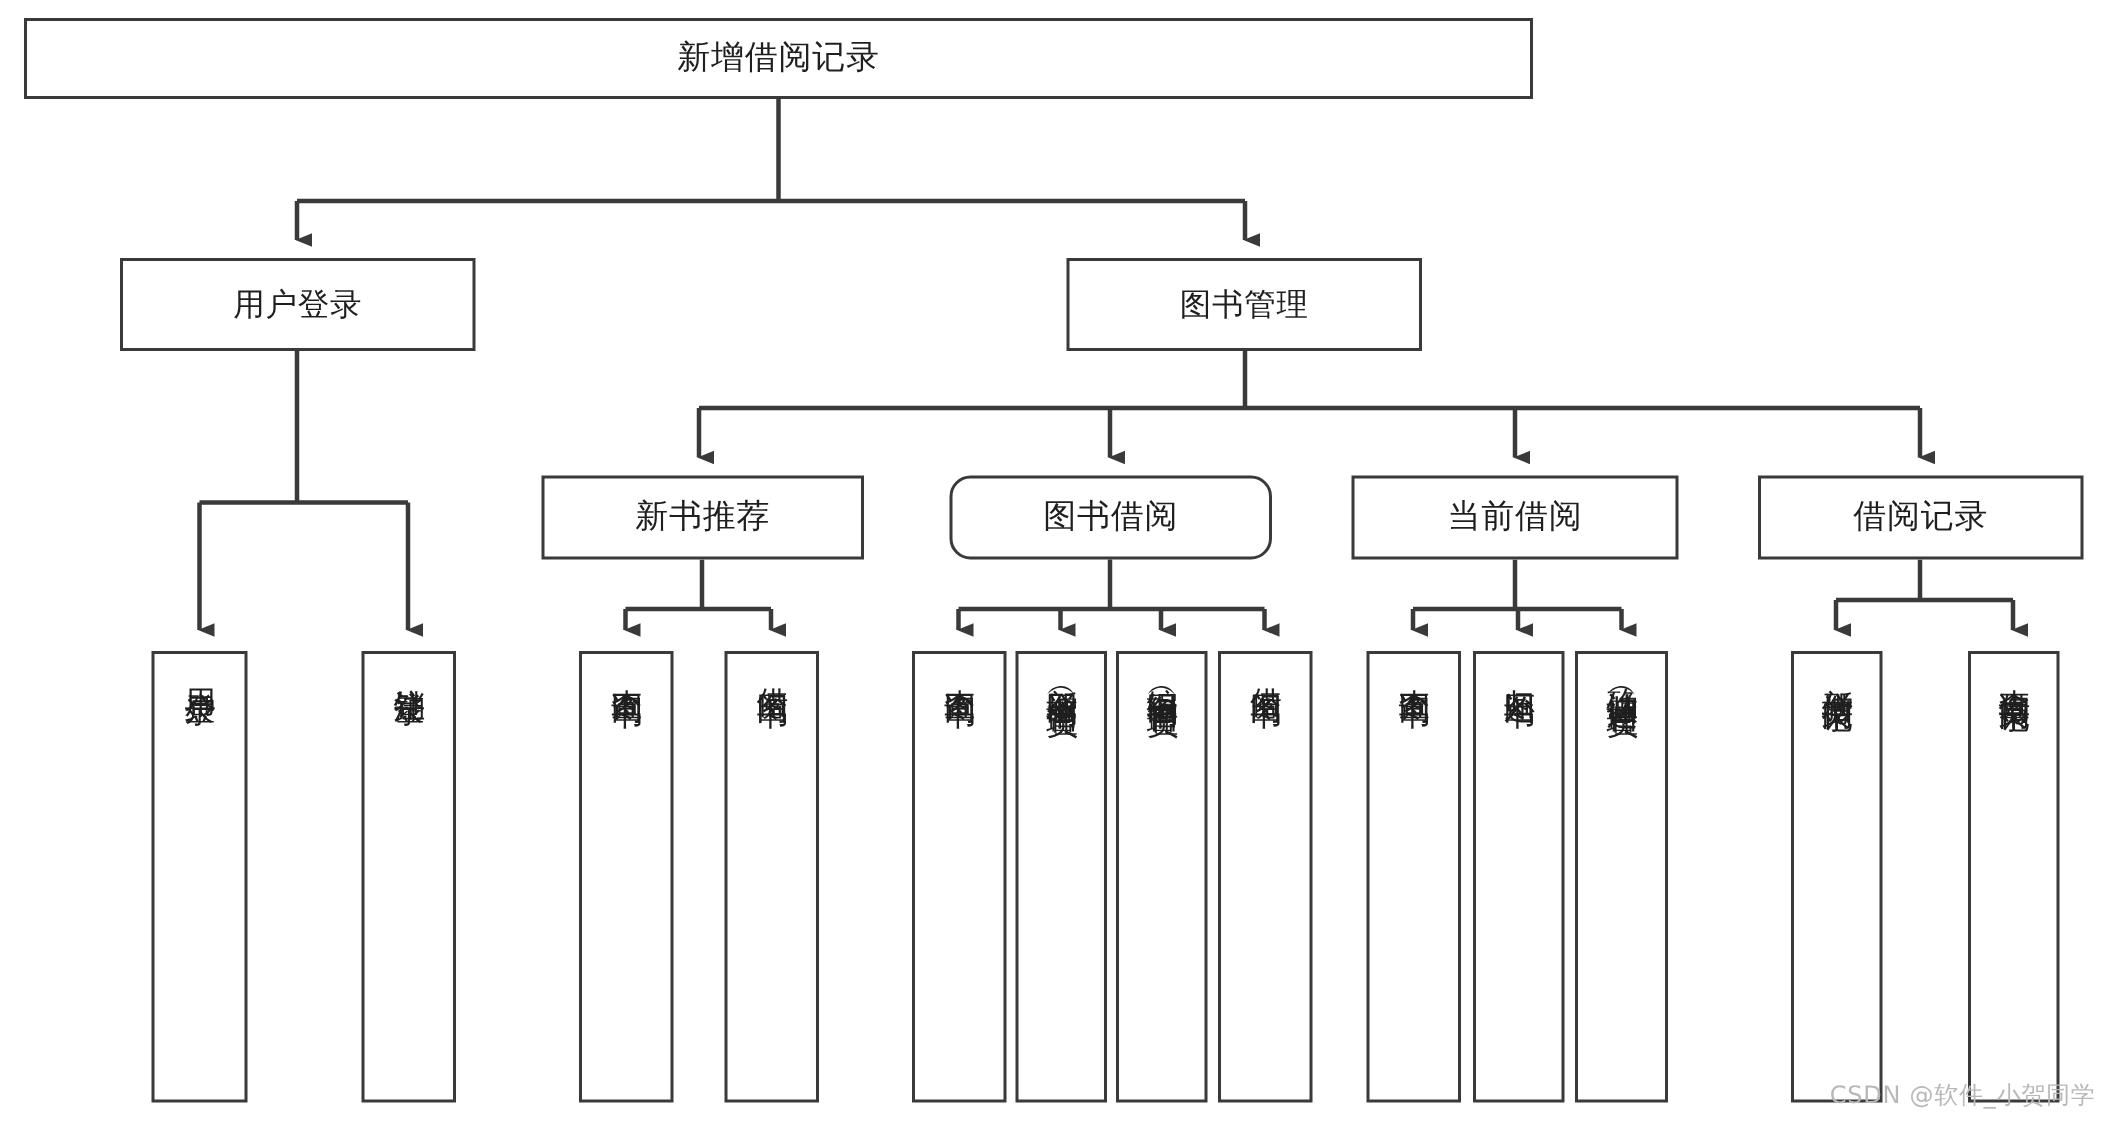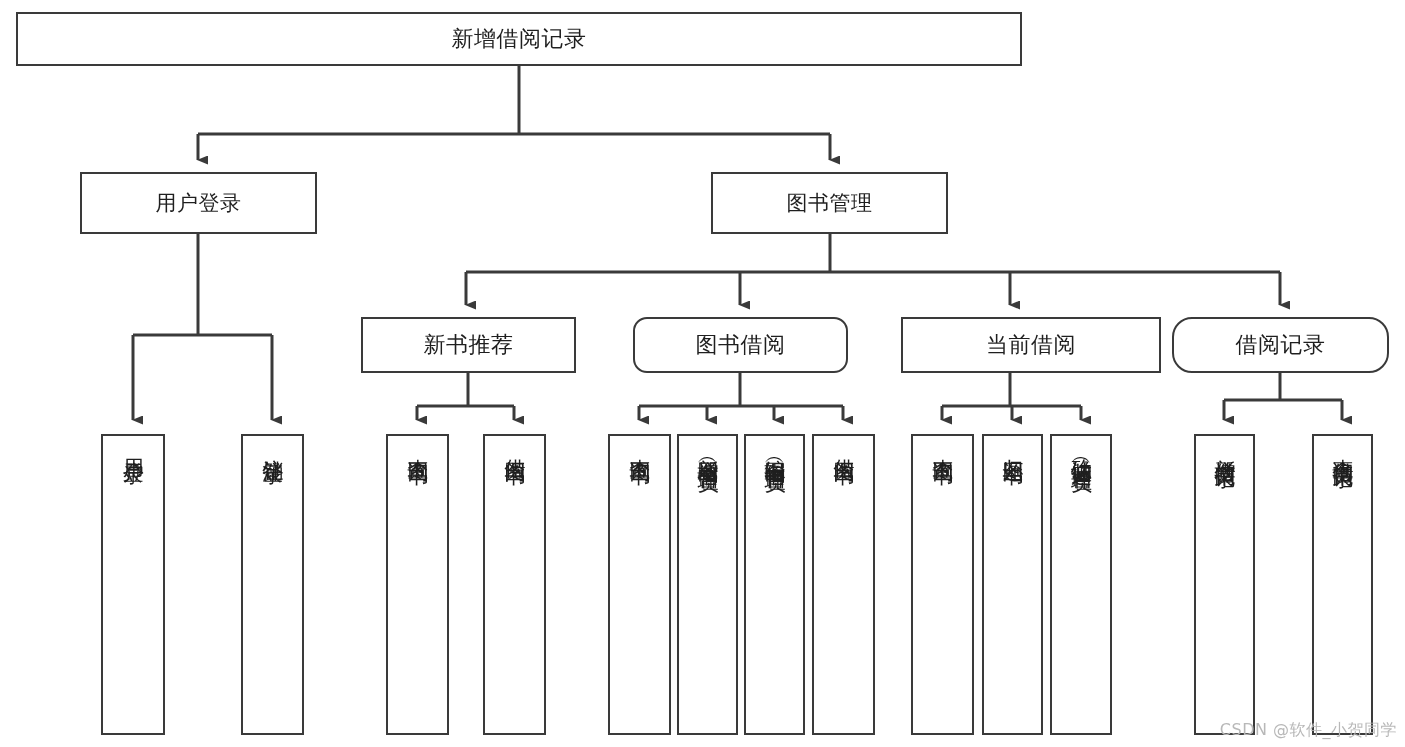--- a/index.html
+++ b/index.html
@@ -137,24 +137,24 @@
   <div class="node level2" style="left:361px; top:317px; width:215px; height:56px;">
     <span class="node-label">新书推荐</span>
   </div>
 
   <div class="node level1" style="left:711px; top:172px; width:237px; height:62px;">
     <span class="node-label">图书管理</span>
   </div>
   <div class="node level2" style="left:633px; top:317px; width:215px; height:56px;border-radius:14px;">
     <span class="node-label">图书借阅</span>
   </div>
-  <div class="node level2" style="left:901px; top:317px; width:260px; height:56px;">
+  <div class="node level2" style="left:901px; top:317px; width:218px; height:56px;">
     <span class="node-label">当前借阅</span>
   </div>
-  <div class="node level2" style="left:1172px; top:317px; width:217px; height:56px;border-radius:20px;">
+  <div class="node level2" style="left:1172px; top:317px; width:217px; height:56px;">
     <span class="node-label">借阅记录</span>
   </div>
 
   <div class="node vertical" style="left:101px; top:434px; width:64px; height:301px;">
     <span class="node-label">用户登录</span>
   </div>
   <div class="node vertical" style="left:241px; top:434px; width:63px; height:301px;">
     <span class="node-label">注销登录</span>
   </div>
 

